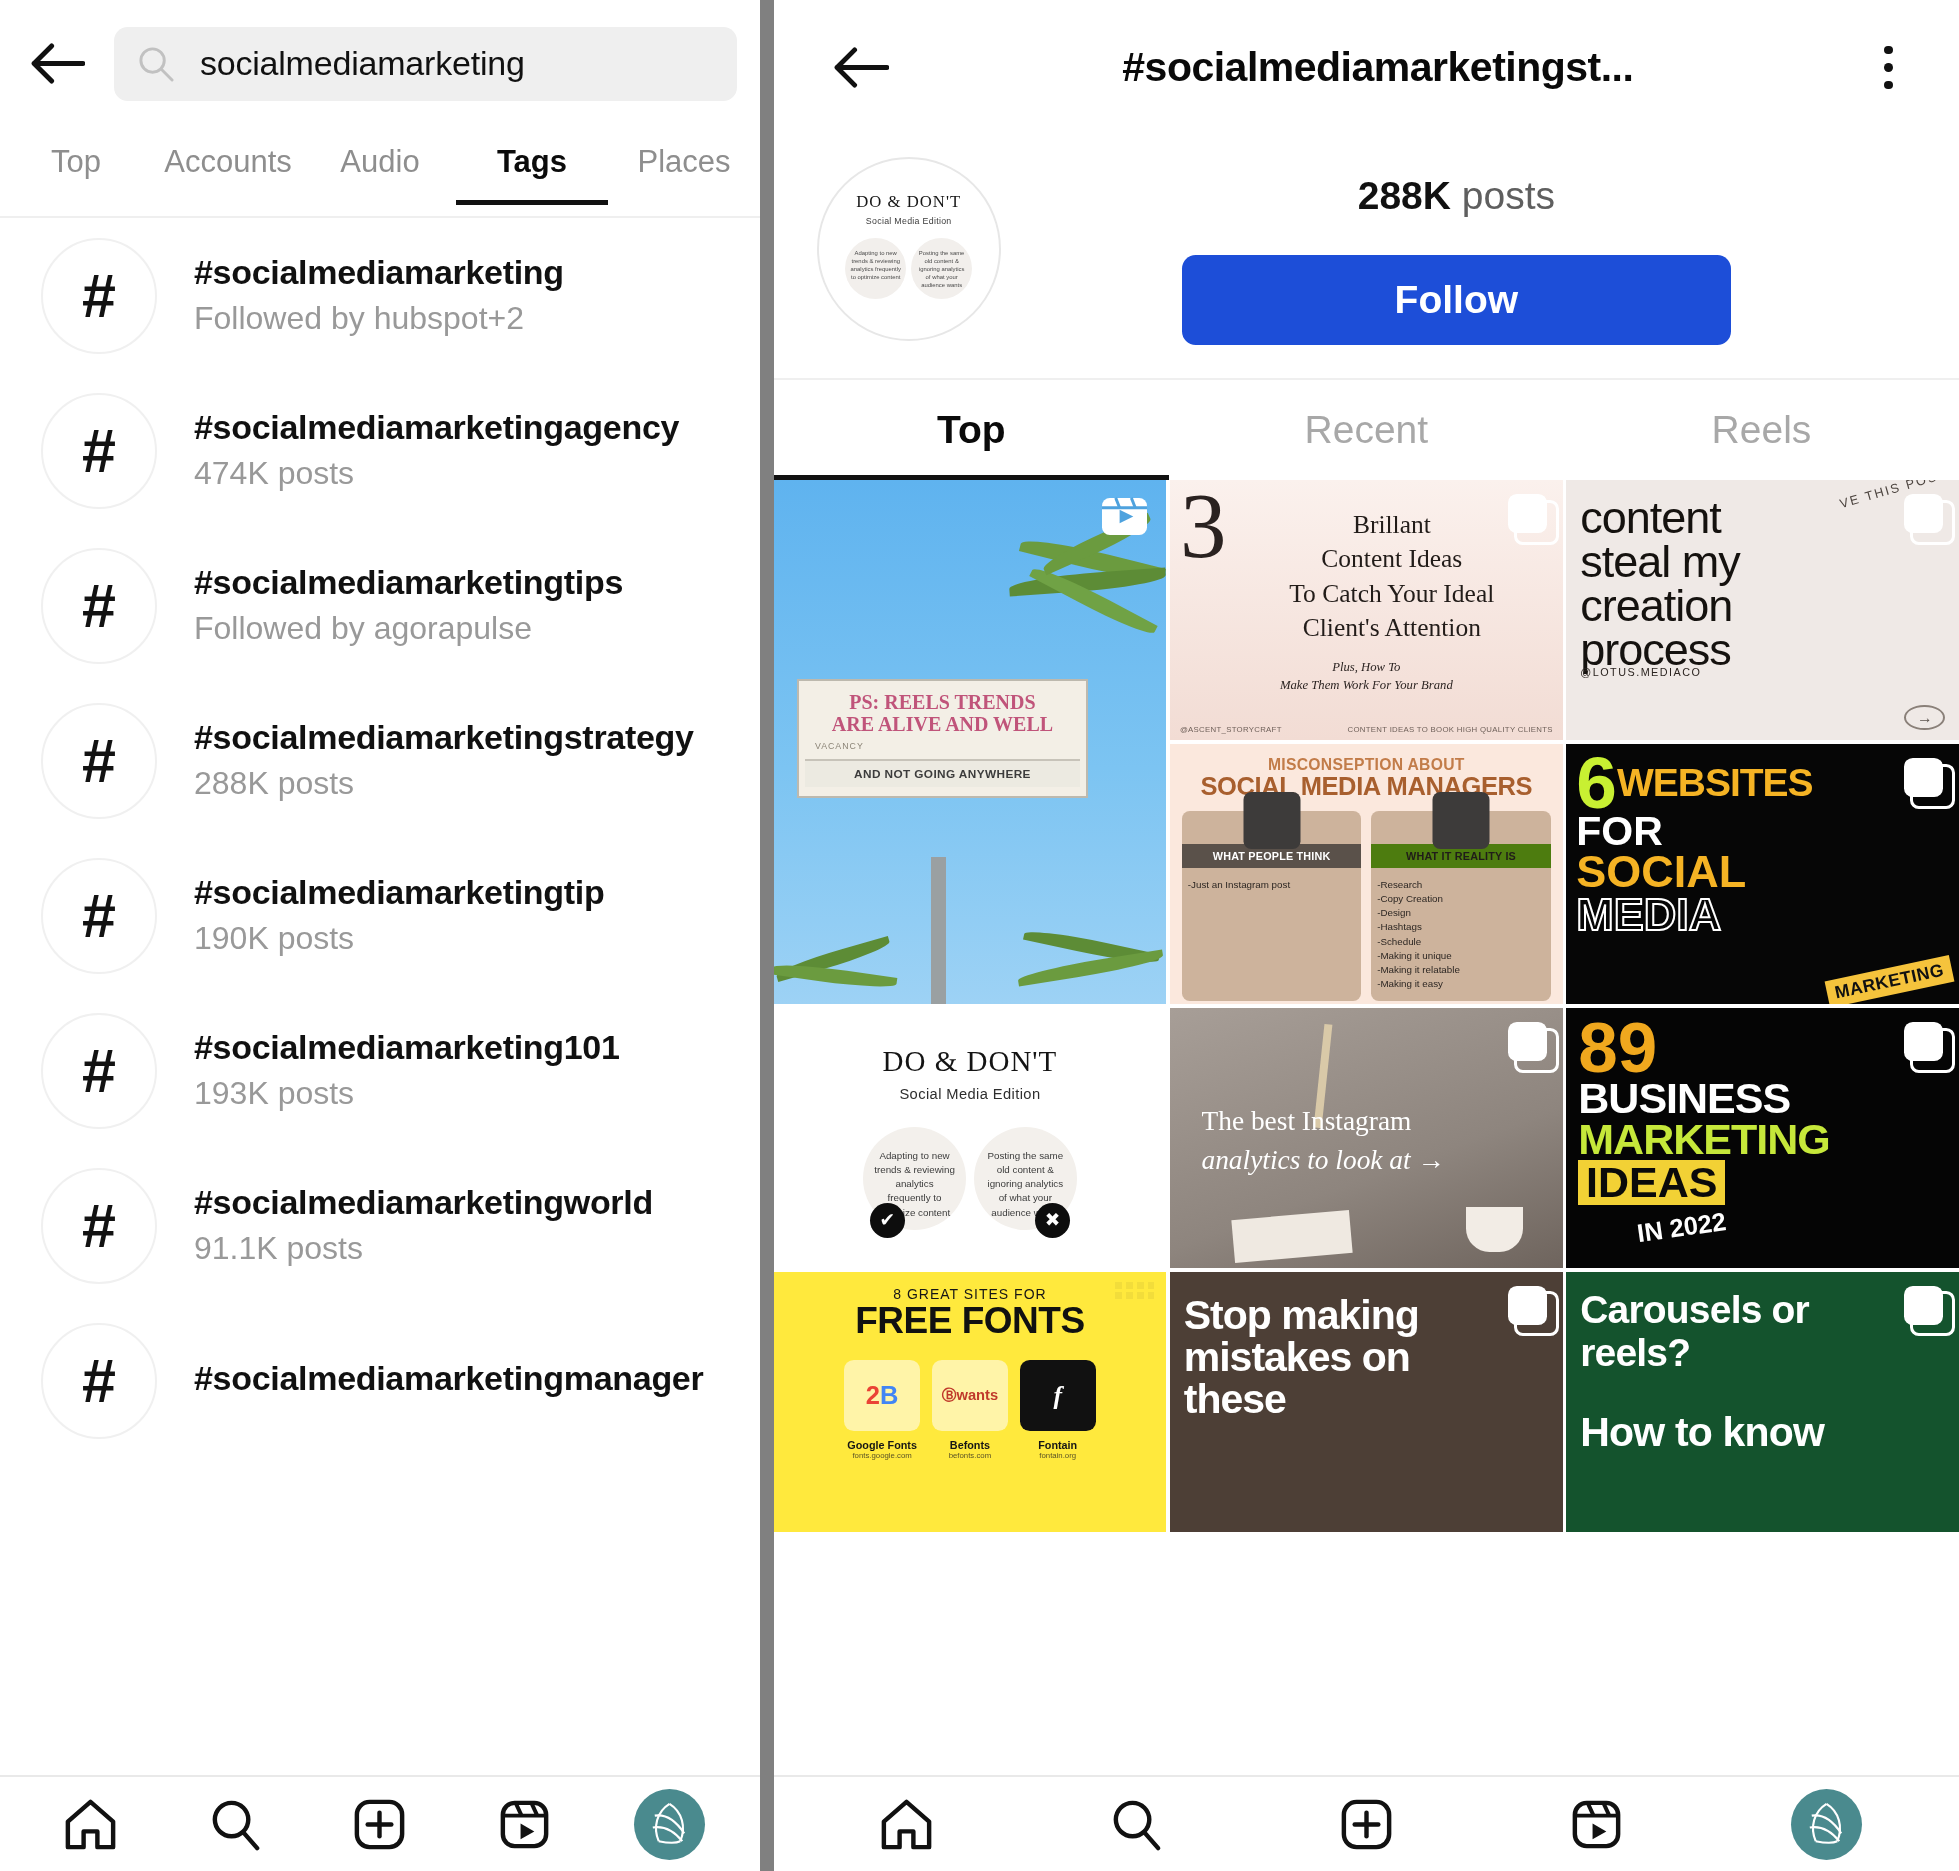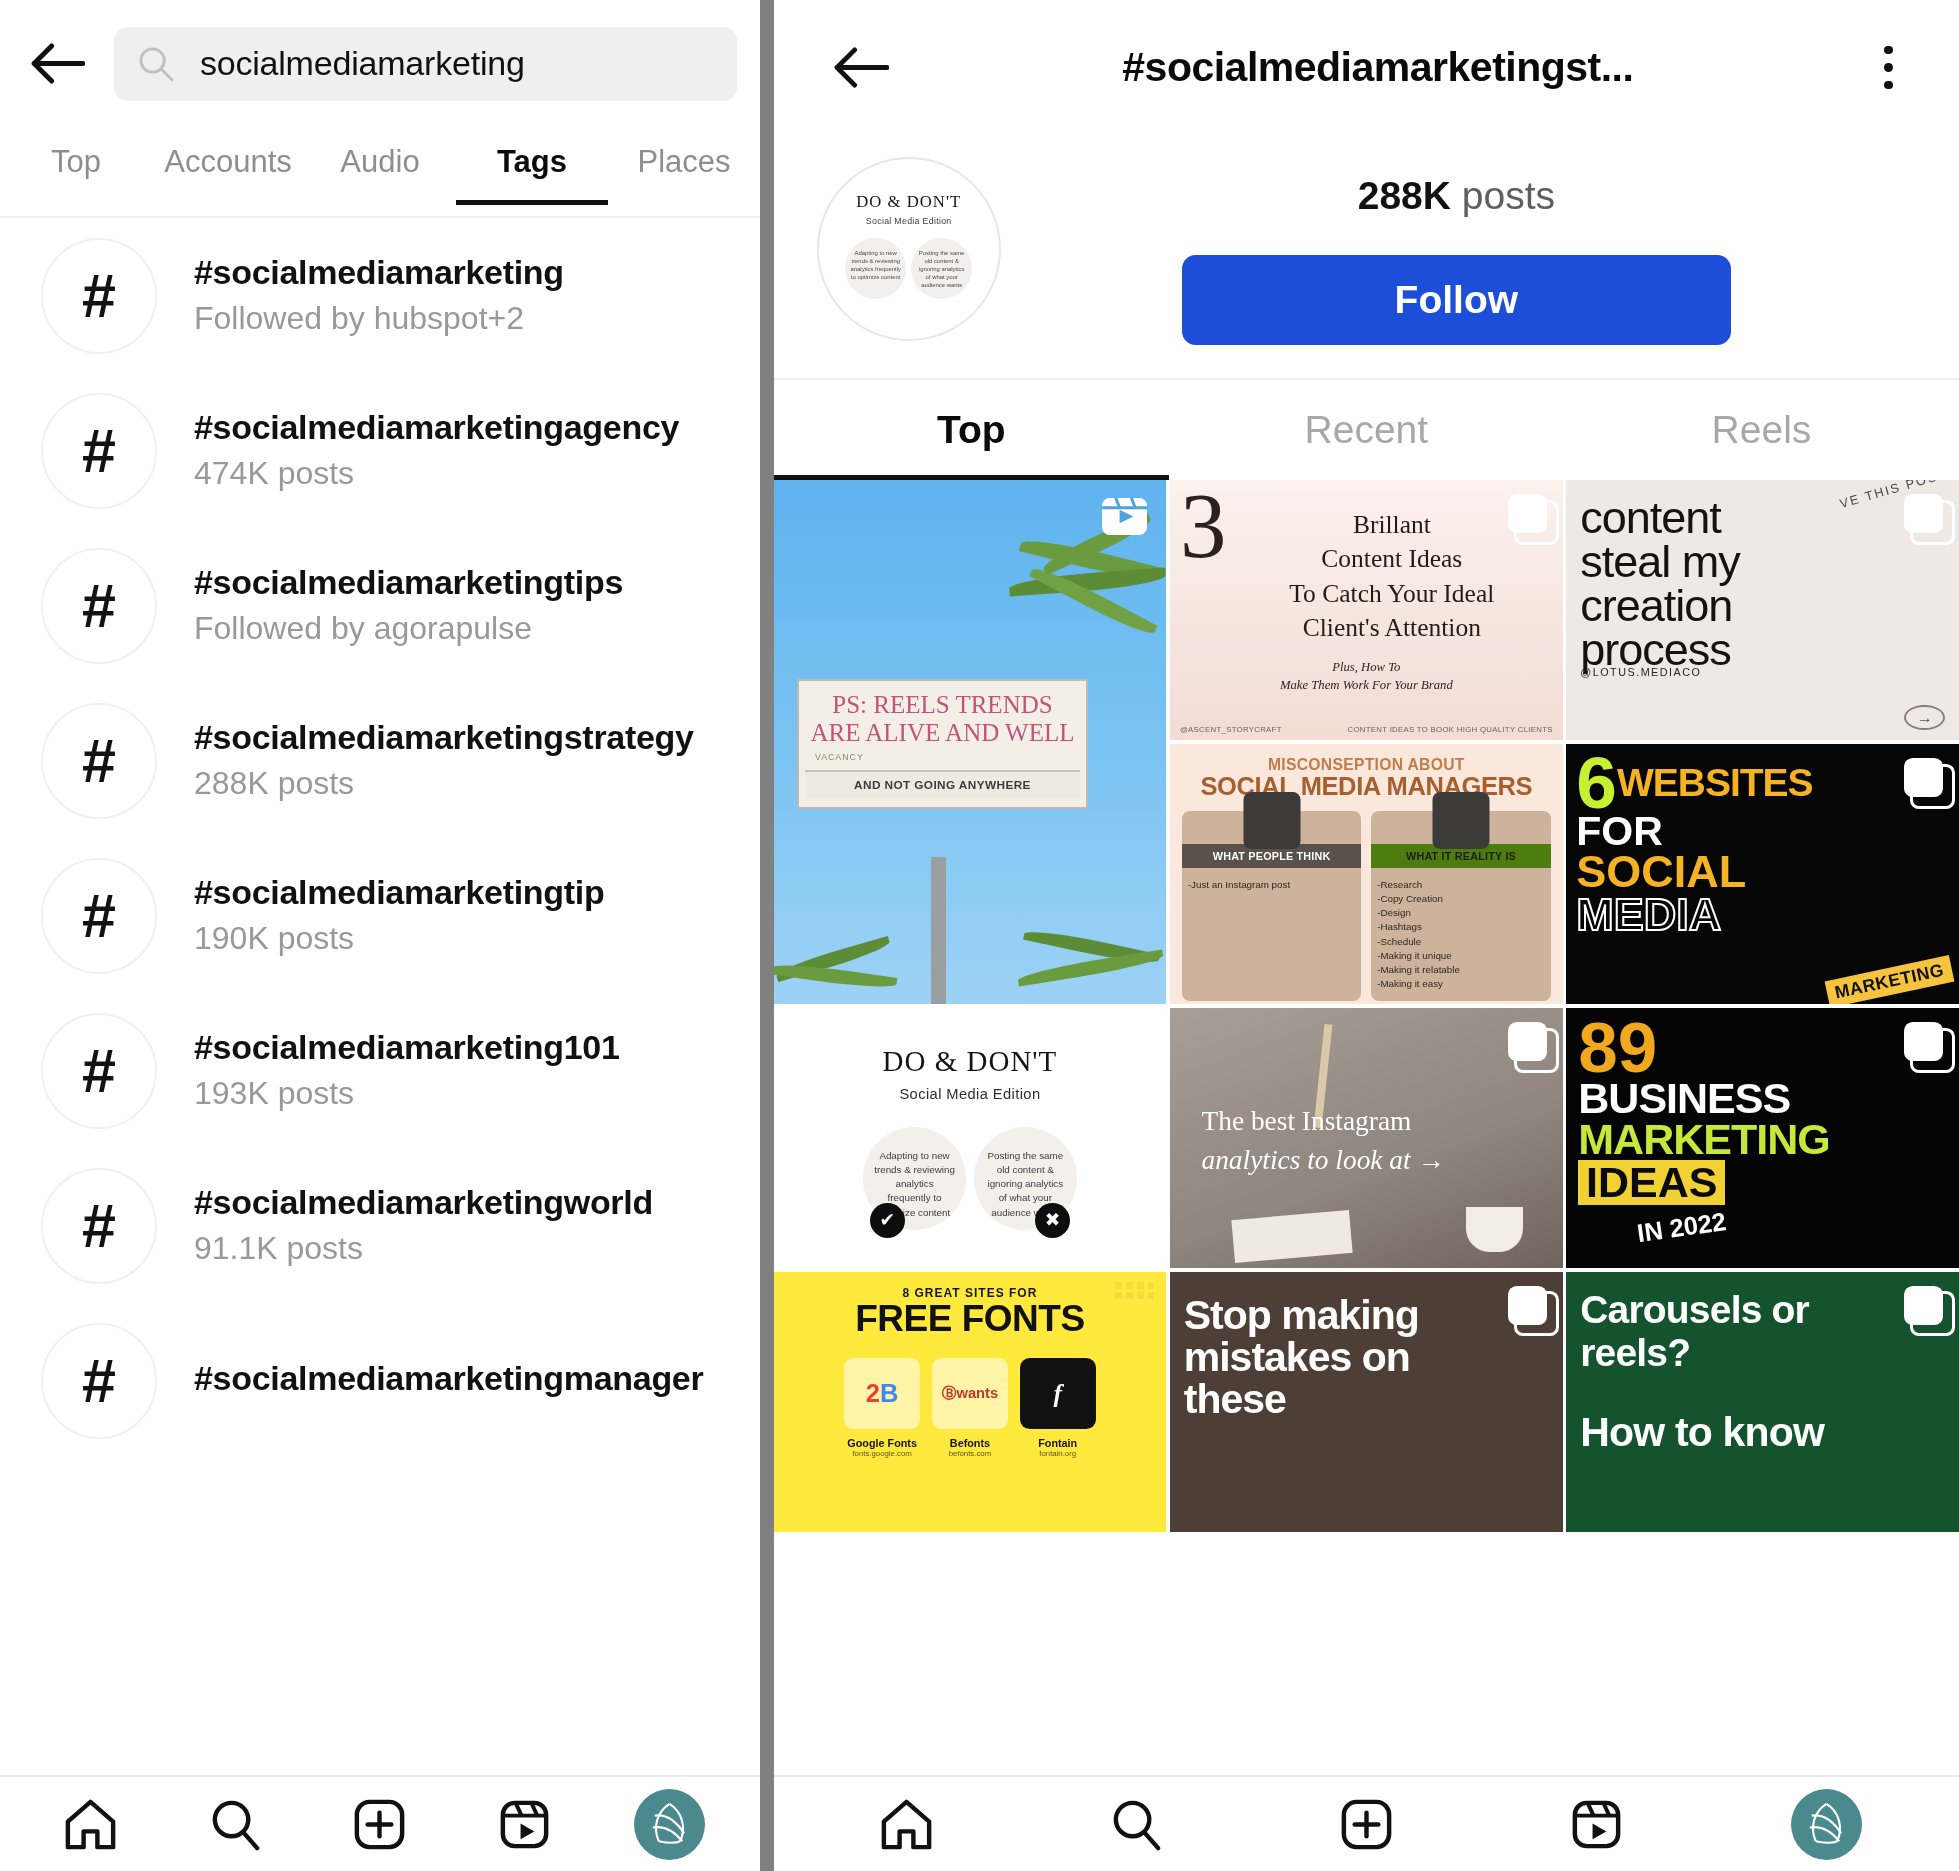--- a/index.html
+++ b/index.html
@@ -143,22 +143,22 @@
   }
   .badge-reel svg { width: 53px; height: 45px; }
 
   
   .sky { background: linear-gradient(#5fb3ef, #7cc4f2 55%, #9dd2f5); width:100%; height:100%; position:relative; }
   .board {
     position:absolute; left: 6%; top: 38%; width: 74%; background: #f3efe6;
     border: 2.9px solid #bdb9ae; padding: 9.8px 5.9px; text-align:center;
   }
   .board-l1 {
-    font-family: "Liberation Serif", serif; color: #c0547a; font-weight: 400;
-    font-size: 25px; line-height: 1.1;
+    font-family: "Liberation Serif", serif; color: #c0547a; font-weight: 700;
+    font-size: 20px; line-height: 1.1;
   }
   .board-l2 {
     margin-top: 7.8px; background:#eceae1; border-top: 2px solid #c7c3b9; font-size: 11.8px;
     font-weight: 700; color: #3c3c3c; letter-spacing: 0.4px; padding: 5.9px 2px;
   }
   .pole { position:absolute; left: 40%; top: 72%; width: 15.7px; height: 28%; background: #9aa0a2; }
 
   .t-cream { background: linear-gradient(#fbf1ed, #f2dcd4); width:100%; height:100%; padding: 11.8px 9.8px; position:relative; }
   .t-cream .big3 {
     position:absolute; left: 9.8px; top: 2px; font-family:"Liberation Serif", serif;
@@ -250,21 +250,21 @@
   }
 
   .t-89 { background:#050505; width:100%; height:100%; position:relative; padding: 9.8px 11.8px; }
   .t-89 .n { font-size:71px; color:#f0a81e; font-weight:700; line-height:.85; }
   .t-89 .b1 { font-size:43px; color:#fff; font-weight:700; line-height:.95; letter-spacing:-1px;}
   .t-89 .b2 { font-size:43px; color:#c6e83a; font-weight:700; line-height:.95; letter-spacing:-1px;}
   .t-89 .b3 { display:inline-block; background:#f2d135; color:#0a0a0a; font-size:43px; font-weight:700; padding: 0 7.8px; line-height:1.05;}
   .t-89 .yr { font-size:25.5px; color:#fff; font-weight:700; transform: rotate(-8deg); display:inline-block; margin-top: 7.8px; margin-left: 59px;}
 
   .t-fonts { background:#ffe93d; width:100%; height:100%; position:relative; padding: 13.7px 11.8px; }
-  .t-fonts .h1 { font-size:12px; font-weight:700; color:#161616; text-align:center; letter-spacing:1px;}
+  .t-fonts .h1 { font-size:14px; font-weight:400; color:#161616; text-align:center; letter-spacing:1px;}
   .t-fonts .h2 { font-size:37px; font-weight:700; color:#111; text-align:center; letter-spacing:-0.5px; line-height:1;}
   .t-fonts .cards { display:flex; gap:11.8px; justify-content:center; margin-top: 21.6px;}
   .t-fonts .card { width:76px; }
   .t-fonts .sq { width:76px; height:71px; border-radius:9.8px; background:#fff4a8; display:flex; align-items:center; justify-content:center; font-size:25.5px; font-weight:700;}
   .t-fonts .sq.dark { background:#111; color:#fff; font-family:"Liberation Serif", serif; font-style: italic;}
   .t-fonts .cn { font-size:10.8px; font-weight:700; text-align:center; margin-top:7.8px; color:#151515;}
   .t-fonts .cu { font-size:7.8px; text-align:center; color:#5c5425; }
   .t-fonts .dots { position:absolute; top:9.8px; right:11.8px; display:grid; grid-template-columns: repeat(4, 6.9px); gap:3.9px;}
   .t-fonts .dots i { width:6.9px; height:6.9px; background:#f2dd3b; display:block;}
 

